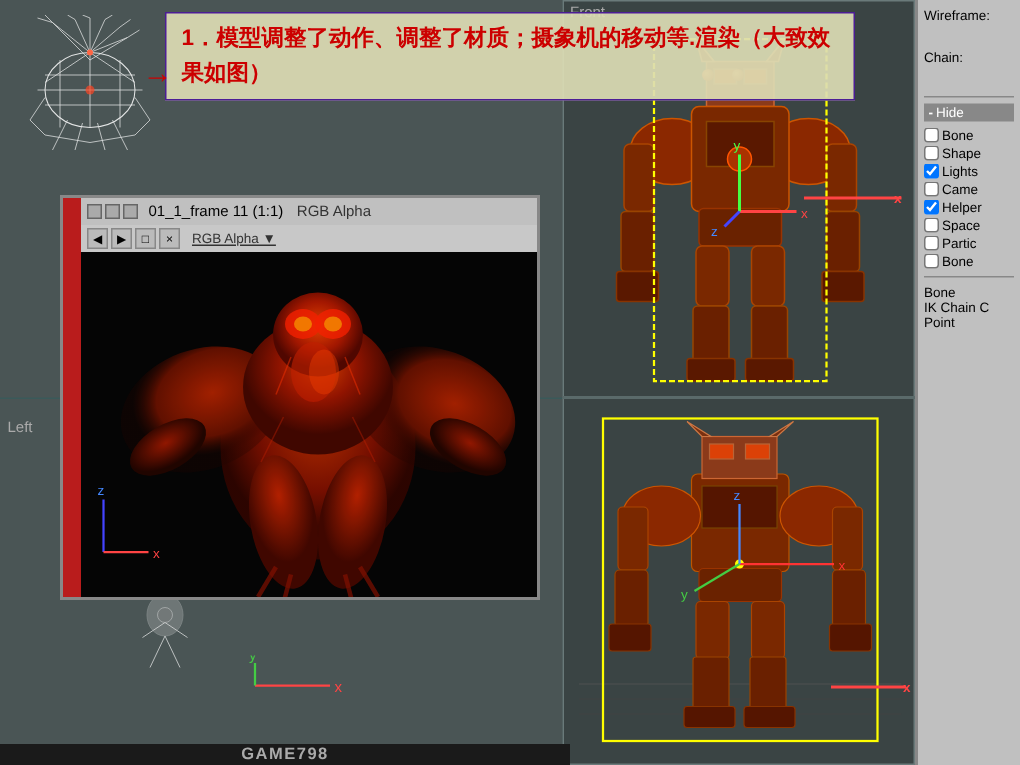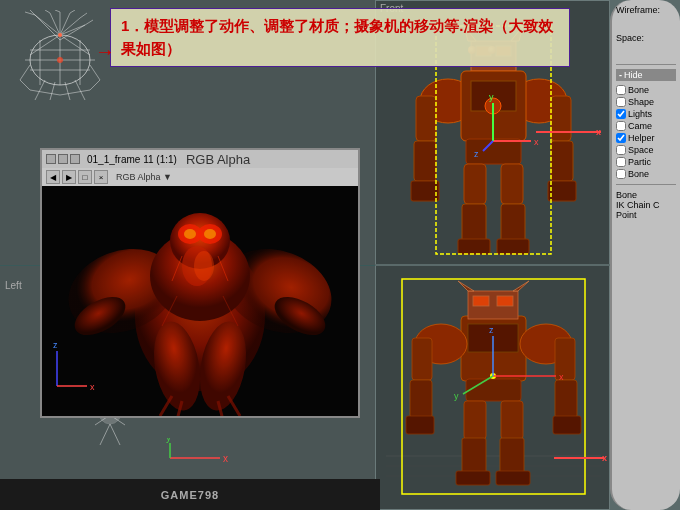--- a/index.html
+++ b/index.html
@@ -95,27 +95,28 @@
       top: 280px;
       left: 5px;
       color: #aaa;
       font-size: 10px;
       z-index: 10;
     }
 
     
     #render-window {
       position: absolute;
-      top: 148px;
+      top: 130px;
       left: 40px;
       width: 320px;
       height: 270px;
-      background: #14532d;
+      background: #b91c1c;
       border: 2px solid #888;
       z-index: 10;
+      padding-left: 12px;
     }
     #render-titlebar {
       background: #c0c0c0;
       height: 18px;
       display: flex;
       align-items: center;
       padding: 0 4px;
       gap: 3px;
       font-size: 10px;
       color: #000;
@@ -162,21 +163,20 @@
     
     #right-panel {
       position: absolute;
       top: 0;
       right: 0;
       width: 70px;
       height: 510px;
       background: #c0c0c0;
       border-left: 2px solid #888;
       padding: 4px;
-      border-radius: 21px;
     }
     .right-item {
       font-size: 9px;
       color: #000;
       padding: 1px 0;
     }
     .checkbox-row {
       display: flex;
       align-items: center;
       gap: 2px;
@@ -214,21 +214,21 @@
       color: #000;
       padding: 1px 0;
     }
 
     
     #watermark {
       position: absolute;
       bottom: 0;
       left: 0;
       width: 380px;
-      height: 31px;
+      height: 14px;
       background: #1a1a1a;
       display: flex;
       align-items: center;
       justify-content: center;
       gap: 20px;
       z-index: 15;
     }
     #watermark span {
       color: #aaa;
       font-size: 11px;
@@ -490,28 +490,28 @@
 </div>
 
 <div id="render-window">
   <div id="render-titlebar">
     <div class="win-controls">
       <span class="win-btn"></span>
       <span class="win-btn"></span>
       <span class="win-btn"></span>
     </div>
     <span style="margin-left:4px;">01_1_frame 11 (1:1)</span>
-    <span style="margin-left:6px; color:#333; font-size:13px;">RGB Alpha</span>
+    <span style="margin-left:6px; color:#333; font-size:10px;">RGB Alpha</span>
   </div>
   <div id="render-toolbar">
     <div class="toolbar-btn">◀</div>
     <div class="toolbar-btn">▶</div>
     <div class="toolbar-btn">□</div>
     <div class="toolbar-btn">×</div>
-    <span style="margin-left:6px; font-size:9px; color:#333;">RGB Alpha ▼</span>
+    <span style="margin-left:6px; font-size:9px; color:#333;text-decoration:underline;">RGB Alpha ▼</span>
   </div>
   <div id="render-content">
 
     <svg width="316" height="234" viewBox="0 0 316 234" style="position:absolute;top:0;left:0;">
 
       <rect width="316" height="234" fill="#050505"></rect>
 
       <g opacity="0.95">
 
         <ellipse cx="158" cy="130" rx="65" ry="75" fill="url(#bodyGrad)" opacity="0.9"></ellipse>
@@ -605,21 +605,21 @@
     <line x1="10" y1="20" x2="60" y2="20" stroke="#ff4444" stroke-width="1.5"></line>
     <text x="63" y="24" fill="#ff4444" font-size="10">x</text>
     <line x1="10" y1="20" x2="10" y2="5" stroke="#44cc44" stroke-width="1.5"></line>
     <text x="6" y="3" fill="#44cc44" font-size="10">y</text>
   </svg>
 </div>
 
 <div id="right-panel">
   <div class="render-mode-label">Wireframe:</div>
   <div style="height:16px;"></div>
-  <div class="render-mode-label">Space:</div>
+  <div class="render-mode-label">Chain:</div>
   <div style="height:16px;"></div>
   <div class="section-divider"></div>
   <div class="section-header">
     <span class="section-minus">-</span>
     <span>Hide</span>
   </div>
   <div class="checkbox-row">
     <input type="checkbox" style="">
     <span>Bone</span>
   </div>

